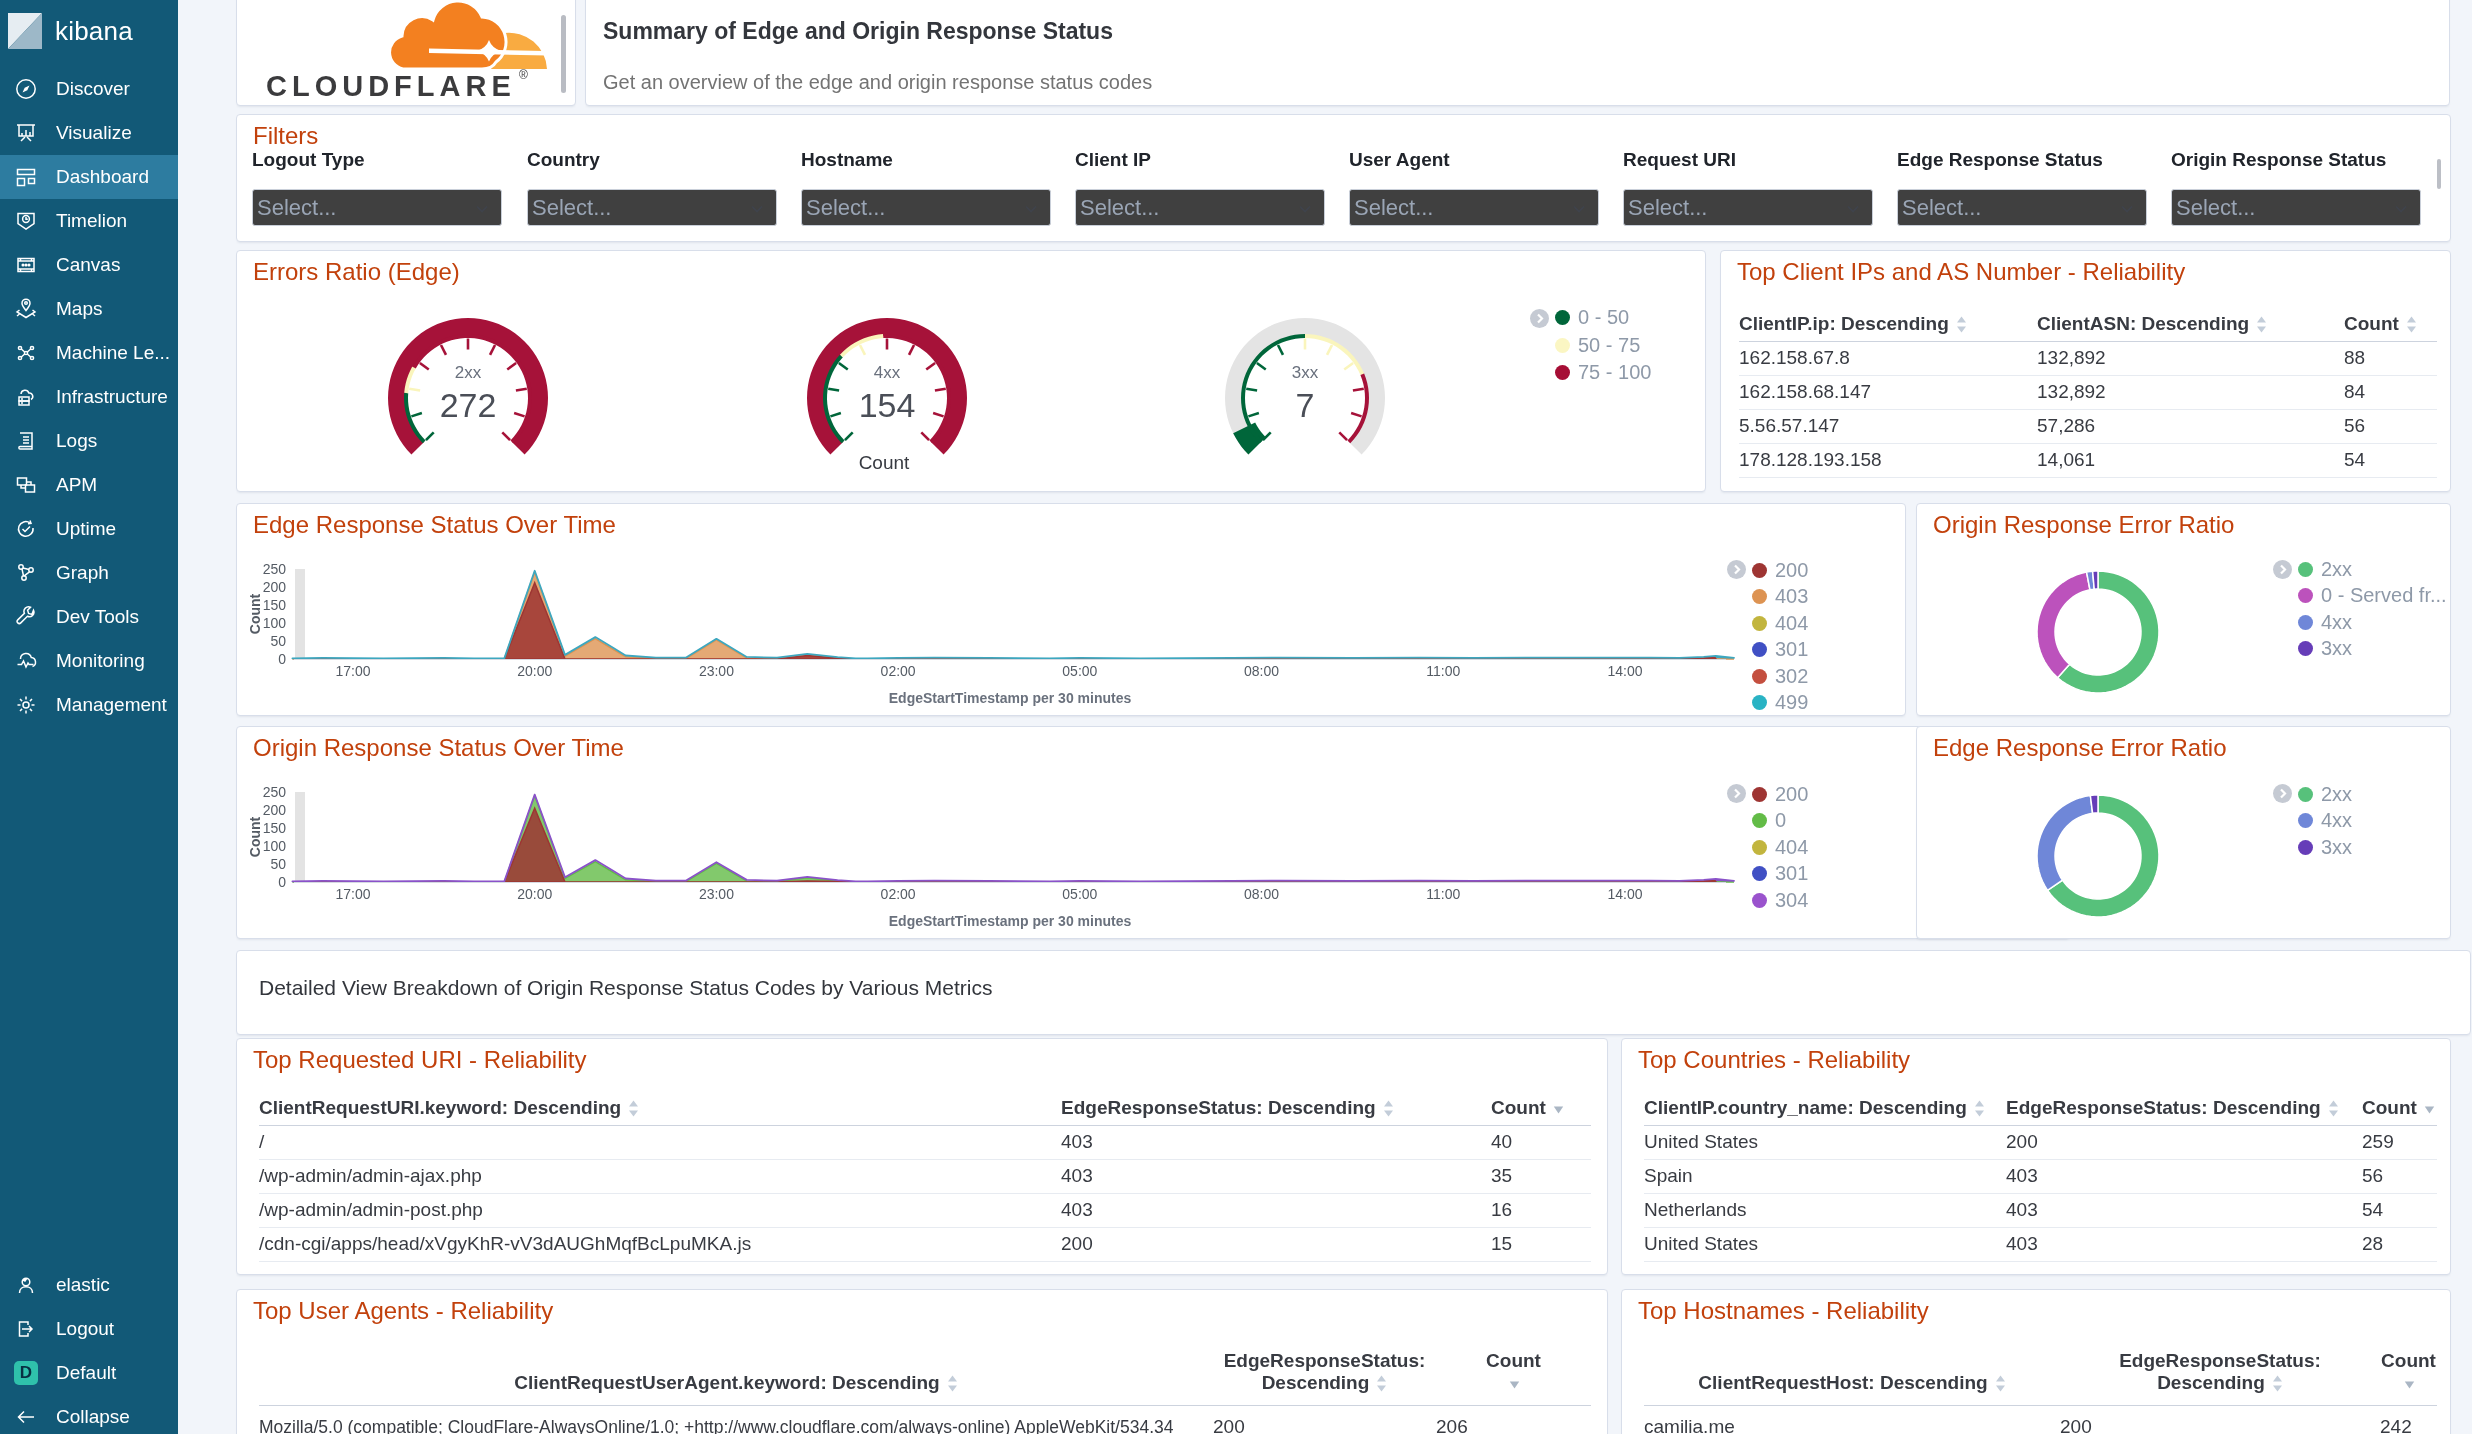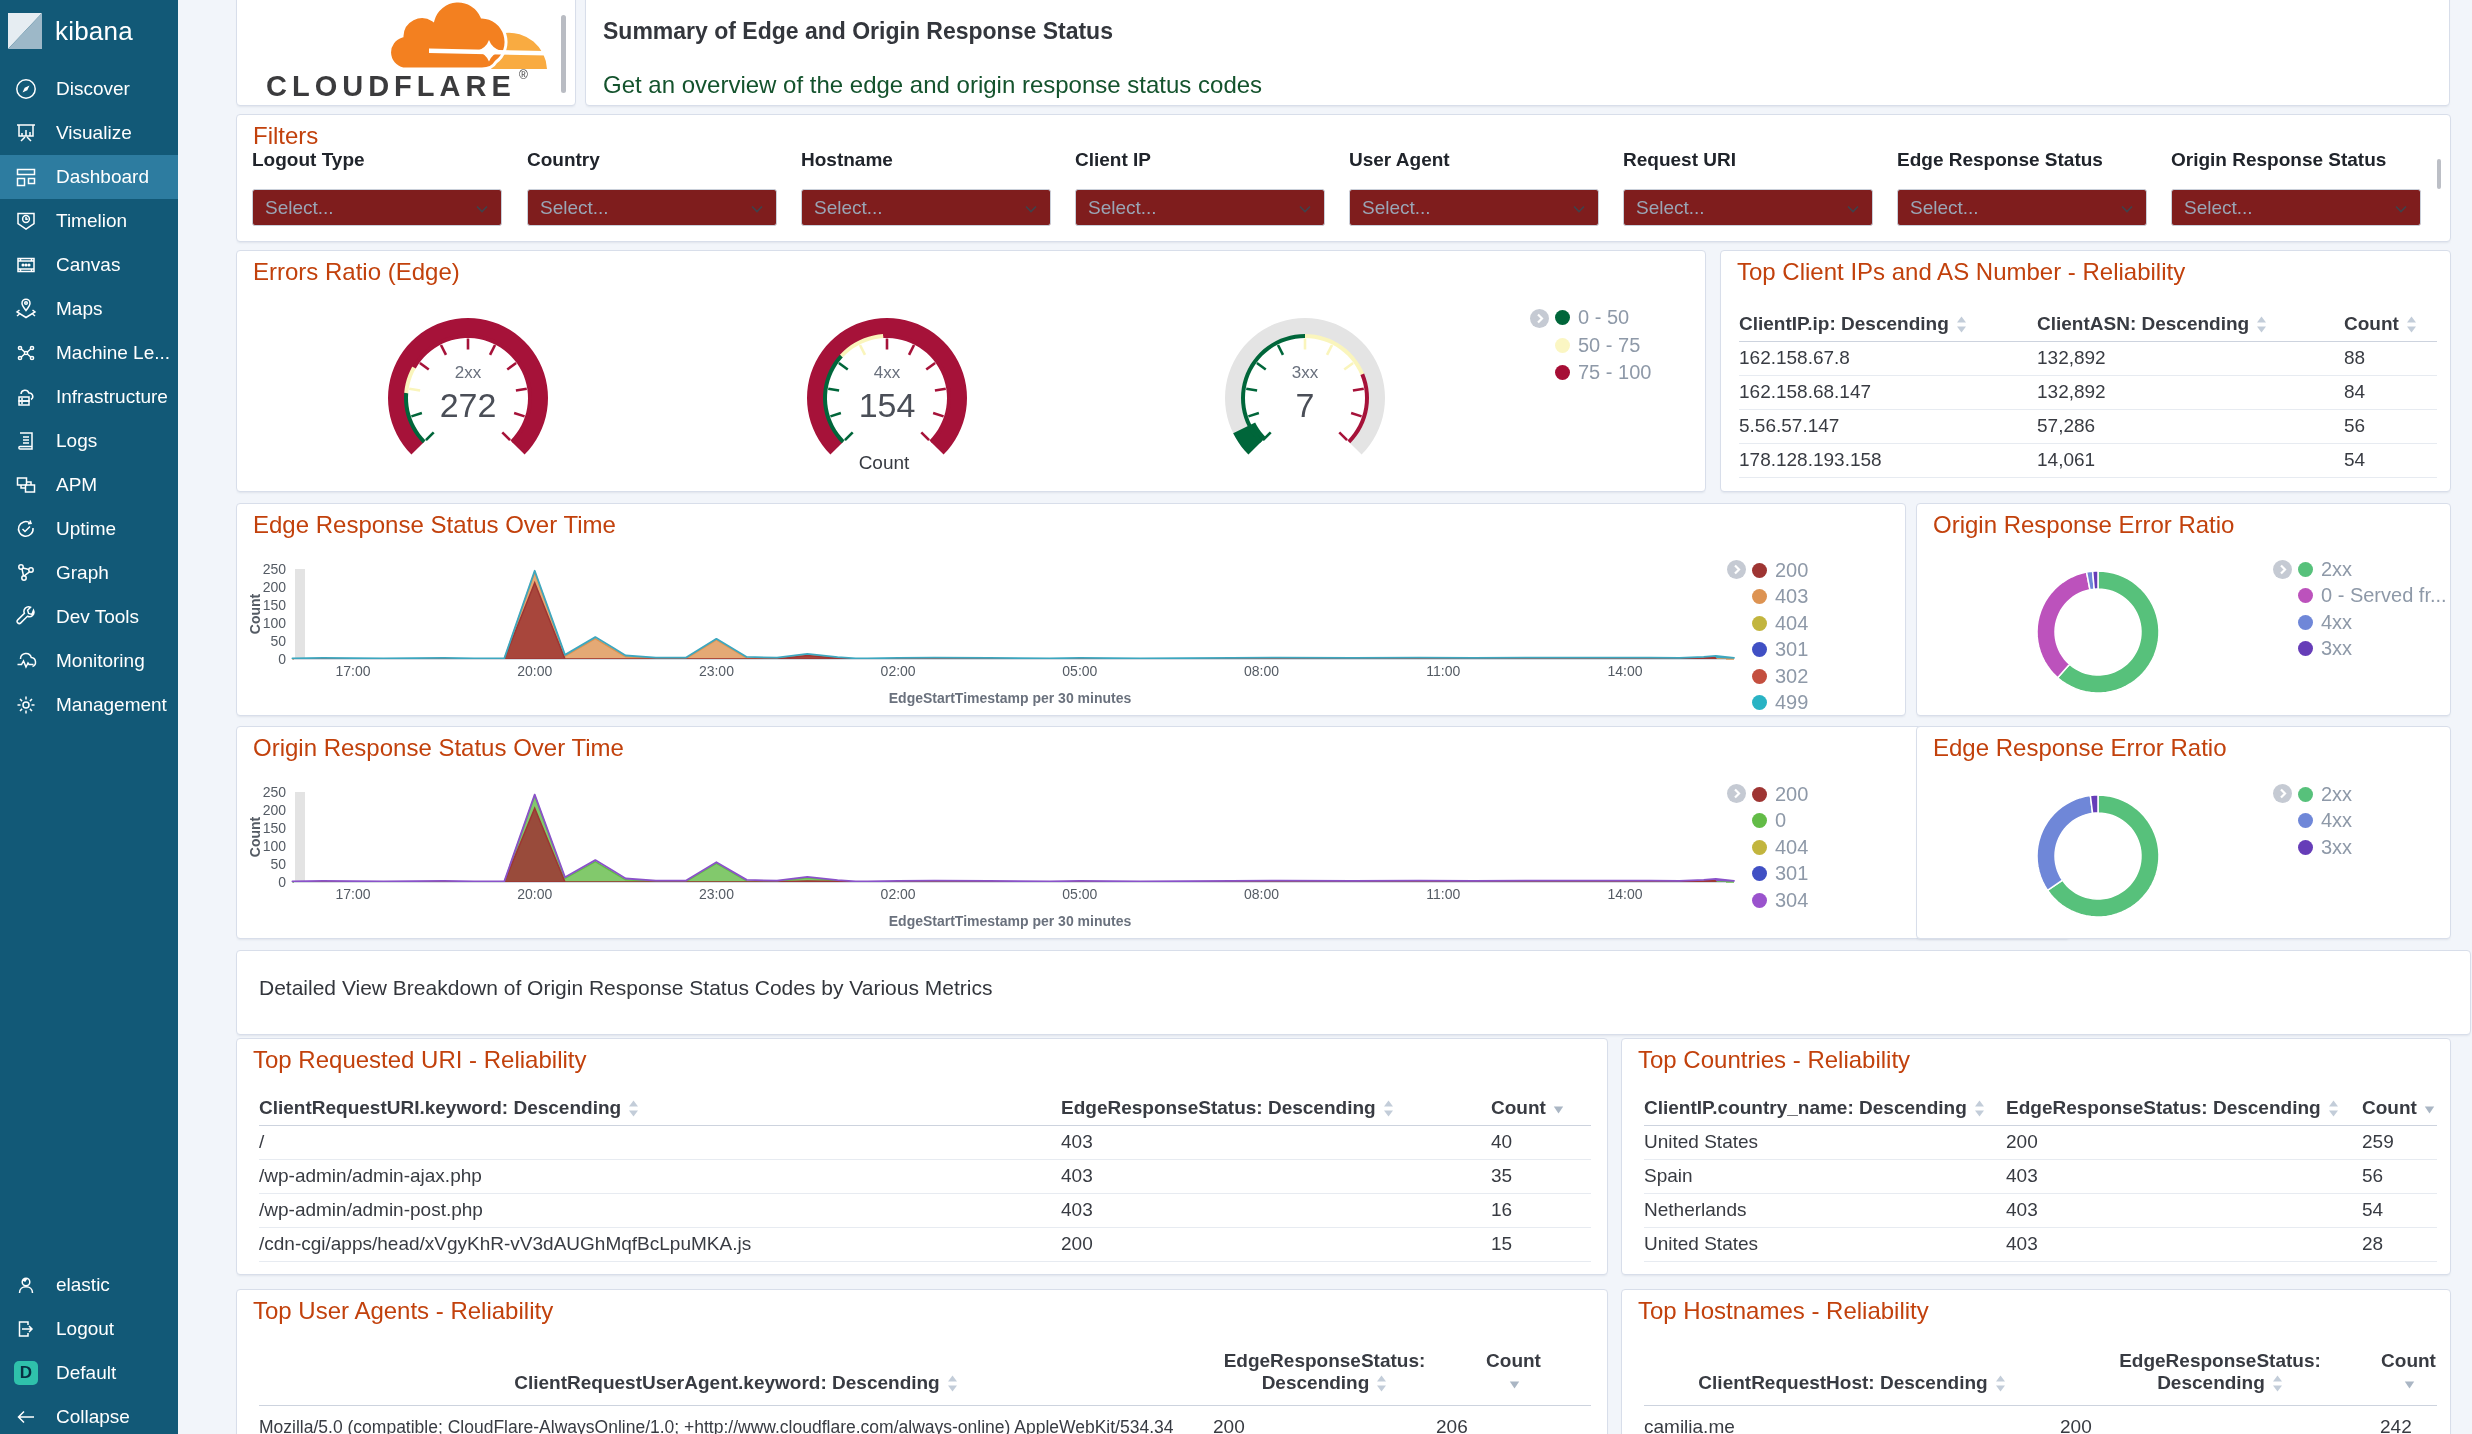--- a/index.html
+++ b/index.html
@@ -21,21 +21,21 @@
 .ldot { width:15px; height:15px; border-radius:50%; margin-right:8px; flex:none; }
 .lchev { position:absolute; width:19px; height:19px; border-radius:50%; background:#c5cad3; }
 .lchev svg { position:absolute; left:0; top:0; }
 table.ktab { border-collapse:collapse; table-layout:fixed; font-size:19px; color:#383b42; line-height:22px; }
 table.ktab th { font-weight:bold; text-align:left; padding:6px 0 6px 0; border-bottom:1px solid #cdd3de; white-space:nowrap; }
 table.ktab td { padding:5px 0 6px 0; border-bottom:1px solid #e7ebf1; }
 svg.sort { vertical-align:-3px; margin-left:7px; }
 table.ktab2 th { padding:8px 0 11px 0;text-align:center; } table.ktab2 td { padding-top:10px; } svg.sortd { vertical-align:0px; margin-left:7px; }
 .filterlab { position:absolute; font-size:19px; font-weight:bold; color:#20242b; top:34px; }
 .fsel { position:absolute; top:74px; width:250px; height:37px; border:1px solid #c9cfd9; border-radius:3px;
-  background:#7f1d1d; color:#9aa5b5; font-size:19px; line-height:35px; padding-left:12px; }
+  background:#404040; color:#9aa5b5; font-size:22px; line-height:35px; padding-left:4px; }
 .fsel svg { position:absolute; right:11px; top:11px; }
 .axis { fill:#545b64; font-size:14px; font-family:"Liberation Sans",sans-serif; }
 .axist { fill:#6a717d; font-size:14px; font-weight:bold; font-family:"Liberation Sans",sans-serif; }
 </style>
 </head>
 <body>
 
 <div class="sidebar">
   <div class="brand">
     <svg width="34" height="36" viewBox="0 0 34 36">
@@ -208,21 +208,21 @@
       <path d="M166 47.5 L282 50 L284 54.5 L166 52 z" fill="#fff"></path>
       <path d="M226 39 Q228.8 47 238 49.9 Q228.8 52.8 226 60.5 Q223.2 52.8 214 49.9 Q223.2 47 226 39 z" fill="#fff"></path>
     </g>
     <text x="3" y="95" font-family="Liberation Sans" font-size="29" font-weight="bold" fill="#3b3b3d" letter-spacing="5">CLOUDFLARE</text>
     <text x="256" y="78" font-family="Liberation Sans" font-size="12" fill="#3b3b3d">®</text>
   </svg>
   <div style="position:absolute;right:9px;top:60px;width:5px;height:78px;background:#b9bcc3;border-radius:3px;"></div>
 </div>
 <div class="panel" style="left:585px; top:-46px; width:1865px; height:152px;">
   <div style="position:absolute;left:17px;top:63px;font-size:23px;font-weight:bold;color:#33363c;">Summary of Edge and Origin Response Status</div>
-  <div style="position:absolute;left:17px;top:116px;font-size:24px;color:#14532d;">Get an overview of the edge and origin response status codes</div>
+  <div style="position:absolute;left:17px;top:116px;font-size:20px;color:#737373;">Get an overview of the edge and origin response status codes</div>
 </div>
 
 <div class="panel" style="left:236px; top:114px; width:2215px; height:128px;">
   <div class="ptitle">Filters</div>
   <div class="filterlab" style="left:15px;">Logout Type</div>
   <div class="filterlab" style="left:290px;">Country</div>
   <div class="filterlab" style="left:564px;">Hostname</div>
   <div class="filterlab" style="left:838px;">Client IP</div>
   <div class="filterlab" style="left:1112px;">User Agent</div>
   <div class="filterlab" style="left:1386px;">Request URI</div>

